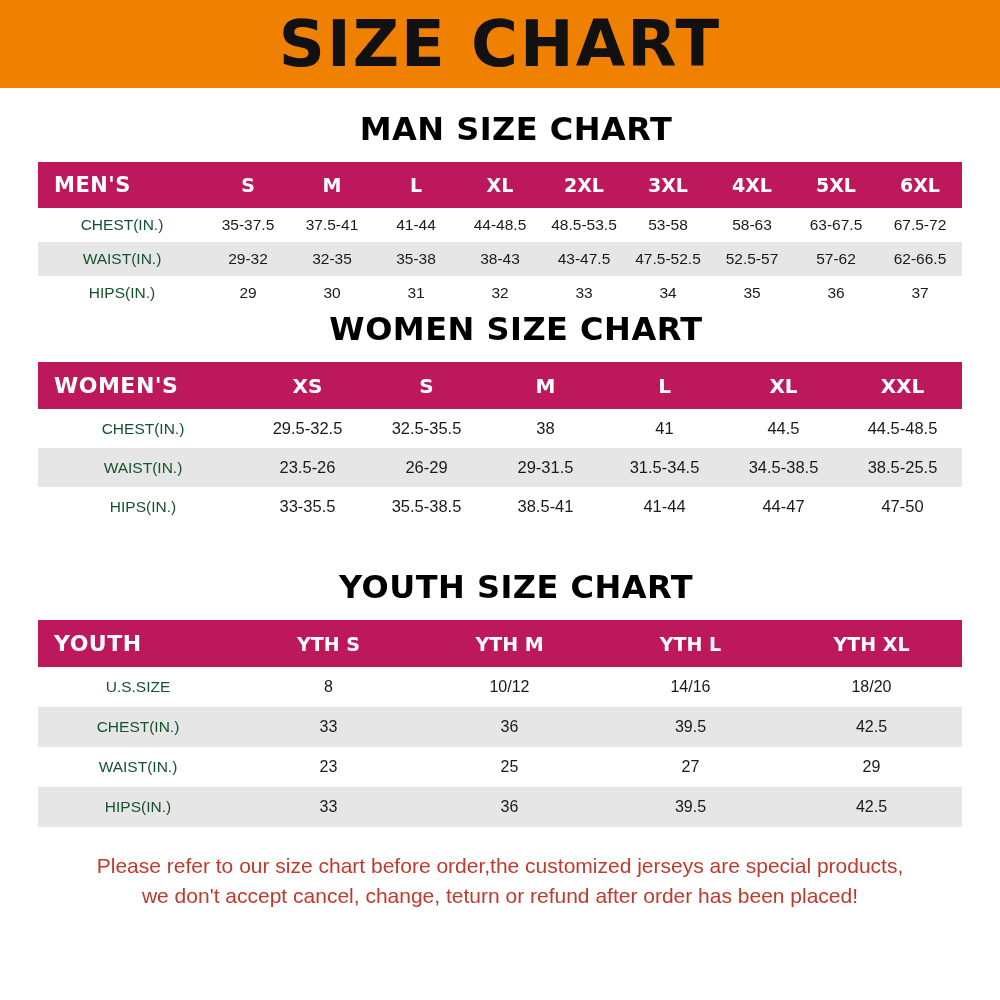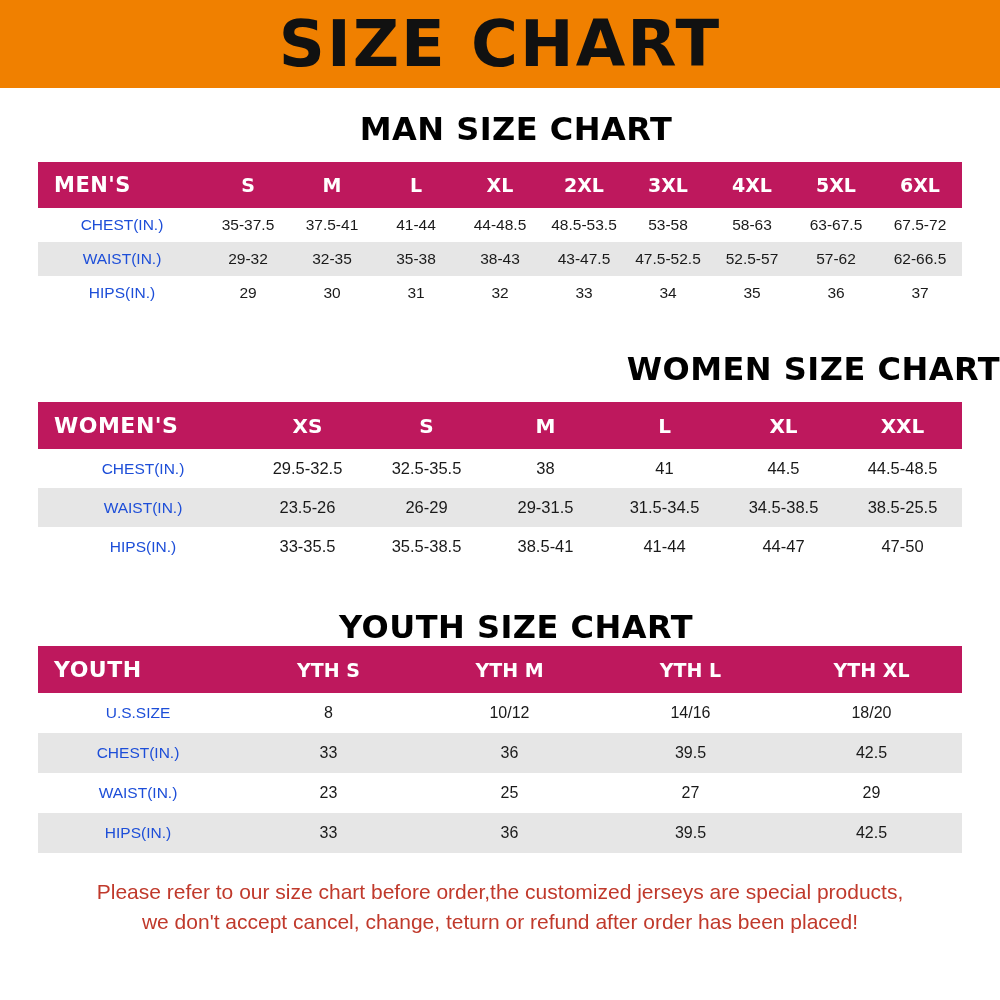--- a/index.html
+++ b/index.html
@@ -42,22 +42,22 @@
   .section-title {
     text-align: center;
     font-family: "DejaVu Sans", sans-serif;
     font-weight: bold;
     font-size: 32px;
     color: #000000;
     letter-spacing: 0.5px;
     padding-left: 32px;
   }
   .t-man   { margin-top: 22px; margin-bottom: 14px; }
-  .t-women { margin-top: 40px; margin-bottom: 14px; text-align: right; }
-  .t-youth { margin-top: 42px; }
+  .t-women { margin-bottom: 14px; }
+  .t-youth { margin-top: 42px; margin-bottom: 14px; }
 
   
   .tbl-wrap {
     margin: 0 38px;
   }
   table.size {
     width: 924px;
     border-collapse: collapse;
     table-layout: fixed;
   }
@@ -81,21 +81,21 @@
   table.size tr.row td {
     font-size: 15.5px;
     color: #1a1a1a;
     padding: 8px 4px;
     text-align: center;
     font-family: "Liberation Sans", sans-serif;
   }
   table.size tr.row td.first {
     text-align: center;
     font-size: 15.5px;
-    color: #1d4ed8;
+    color: #14532d;
   }
   table.size tr.row.shade td { background: #e6e6e6; }
   table.size tr.row.plain td { background: #ffffff; }
 
   
   table.women tr.head th.first { font-size: 22px; }
   table.women tr.head th { font-size: 20px; }
   table.women tr.row td { font-size: 16.5px; padding: 10px 4px; }
 
   table.youth tr.head th.first { font-size: 22px; }

